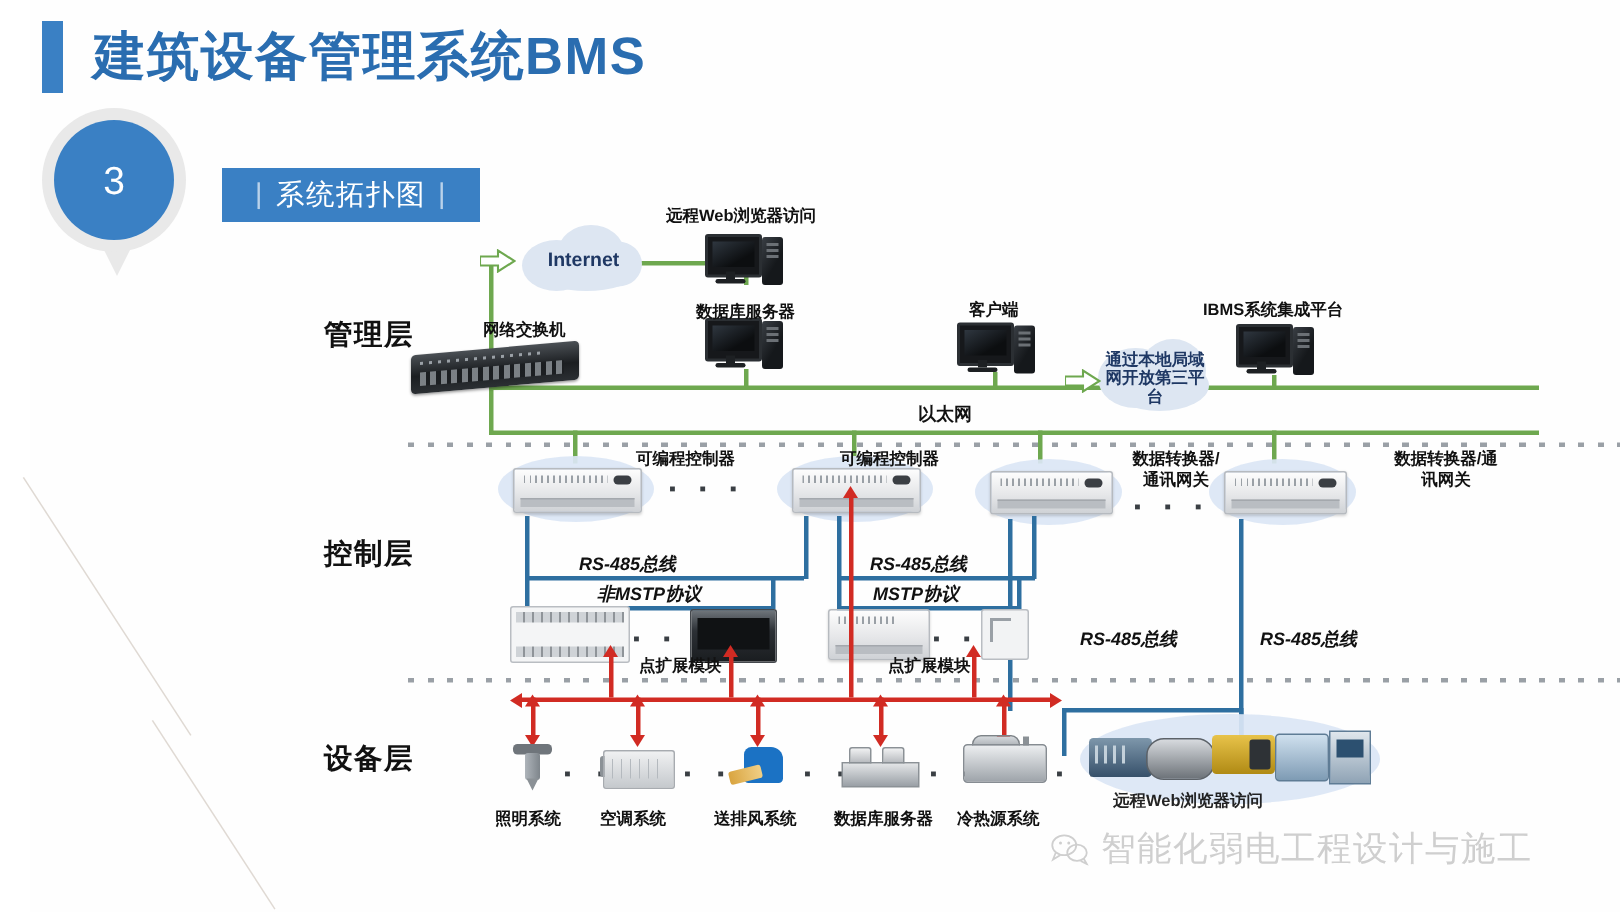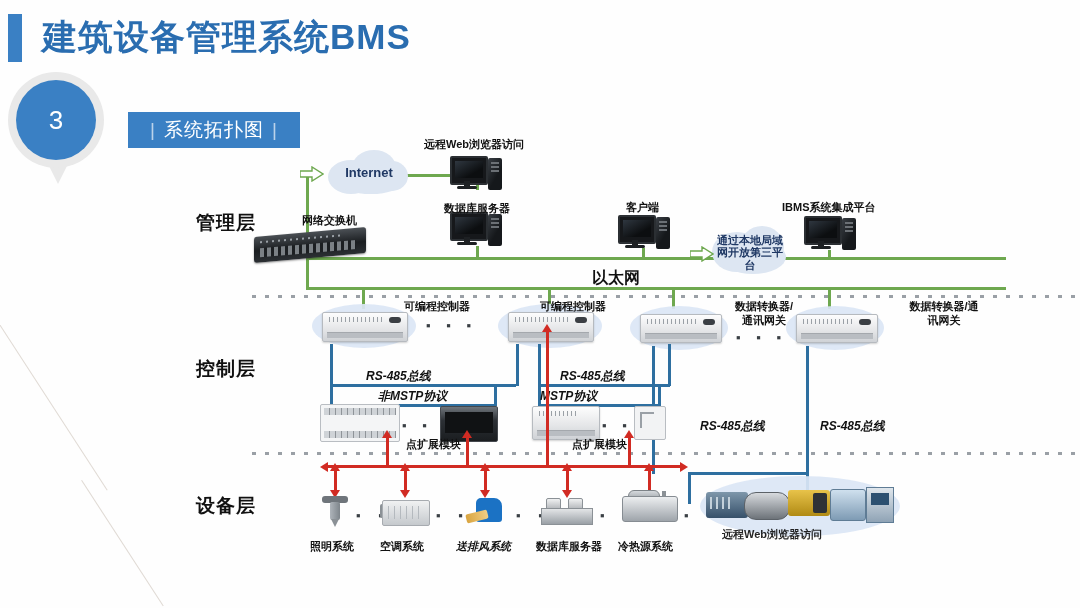--- a/index.html
+++ b/index.html
@@ -9,20 +9,21 @@
   body {
     width: 1080px; height: 608px;
     position: relative;
     overflow: hidden;
     font-family: "Liberation Sans", "DejaVu Sans", sans-serif;
     color: #1a1a1a;
   }
   .slide {
     position: absolute; inset: 0;
     background: #fefefe;
+    margin-left: 20px;
   }
   
   .diag {
     position: absolute;
     background: #d9d2cb;
     transform-origin: 0 0;
     height: 1px;
     opacity: .85;
   }
   
@@ -407,21 +408,21 @@
   .lbl-bus {
     position: absolute;
     font-size: 12px;
     font-weight: bold;
     font-style: italic;
     color: #111;
     white-space: nowrap;
   }
   .lbl-eth {
     position: absolute;
-    font-size: 16px;
+    font-size: 12px;
     font-weight: bold;
     color: #111;
   }
   .dots3 {
     position: absolute;
     font-size: 13px;
     letter-spacing: 6px;
     color: #3a3f44;
     font-weight: bold;
   }
@@ -606,21 +607,21 @@
   <div class="lbl-bus" style="left:378px; top:388px;">非MSTP协议</div>
 
   <div class="w bv" style="left:538px; top:344px; height:40px;"></div>
   <div class="w bh" style="left:538px; top:384px; width:132px;"></div>
   <div class="w bv" style="left:668px; top:344px; height:42px;"></div>
   <div class="w bv" style="left:538px; top:384px; height:22px;"></div>
   <div class="w bh" style="left:538px; top:404px; width:122px;"></div>
   <div class="w bv" style="left:658px; top:384px; height:22px;"></div>
 
   <div class="lbl-bus" style="left:560px; top:368px;">RS-485总线</div>
-  <div class="lbl-bus" style="left:540px; top:388px;">MSTP协议</div>
+  <div class="lbl-bus" style="left:562px; top:388px;">MSTP协议</div>
 
   <div class="w bv" style="left:652px; top:346px; height:128px;"></div>
   <div class="w bv" style="left:806px; top:346px; height:160px;"></div>
   <div class="w bh" style="left:688px; top:472px; width:120px;"></div>
   <div class="w bv" style="left:688px; top:472px; height:32px;"></div>
   <div class="w bv" style="left:806px; top:472px; height:32px;"></div>
 
   <div class="lbl-bus" style="left:700px; top:418px;">RS-485总线</div>
   <div class="lbl-bus" style="left:820px; top:418px;">RS-485总线</div>
 
@@ -687,21 +688,21 @@
     <div class="mot"></div>
     <div class="box"></div>
   </div>
   <div class="lbl" style="left:380px; top:540px;">空调系统</div>
   <div class="dots-eq" style="left:436px; top:508px;">▪ ▪ ▪</div>
 
   <div class="eq eq-fan" style="left:466px; top:494px; width:44px; height:36px;">
     <div class="housing"></div>
     <div class="duct"></div>
   </div>
-  <div class="lbl" style="left:456px; top:540px;font-style:italic;">送排风系统</div>
+  <div class="lbl" style="left:456px; top:540px;">送排风系统</div>
   <div class="dots-eq" style="left:516px; top:508px;">▪ ▪ ▪</div>
 
   <div class="eq eq-pump" style="left:540px; top:494px; width:54px; height:36px;">
     <div class="p1"></div>
     <div class="p2"></div>
     <div class="base"></div>
   </div>
   <div class="lbl" style="left:536px; top:540px;">数据库服务器</div>
   <div class="dots-eq" style="left:600px; top:508px;">▪ ▪ ▪</div>
 
@@ -714,14 +715,25 @@
   <div class="dots-eq" style="left:684px; top:508px;">▪ ▪ ▪</div>
 
   <div class="halo" style="left:700px; top:476px; width:200px; height:60px;"></div>
   <div class="m-comp" style="left:706px; top:492px;"></div>
   <div class="m-boiler" style="left:744px; top:492px;"></div>
   <div class="m-gen" style="left:788px; top:490px;"></div>
   <div class="m-trans" style="left:830px; top:489px;"></div>
   <div class="m-panel" style="left:866px; top:487px;"></div>
   <div class="lbl" style="left:722px; top:528px; opacity:.92;">远程Web浏览器访问</div>
 
+  <div class="wm">
+    <svg class="wm-ico" viewBox="0 0 26 22">
+      <ellipse cx="9.5" cy="8.5" rx="8" ry="6.6" fill="none" stroke="#cfcfcf" stroke-width="1.2"></ellipse>
+      <path d="M4 13 L2 18 L7 15" fill="none" stroke="#cfcfcf" stroke-width="1.2"></path>
+      <circle cx="7" cy="7" r="1" fill="#cfcfcf"></circle>
+      <circle cx="12.5" cy="7" r="1" fill="#cfcfcf"></circle>
+      <ellipse cx="18" cy="13.5" rx="6.5" ry="5.4" fill="none" stroke="#cfcfcf" stroke-width="1.2"></ellipse>
+      <path d="M22.5 17.5 L24.5 21 L20.5 19" fill="none" stroke="#cfcfcf" stroke-width="1.2"></path>
+    </svg>
+    <span>智能化弱电工程设计与施工</span>
+  </div>
 
 </div>
 
 </body></html>

